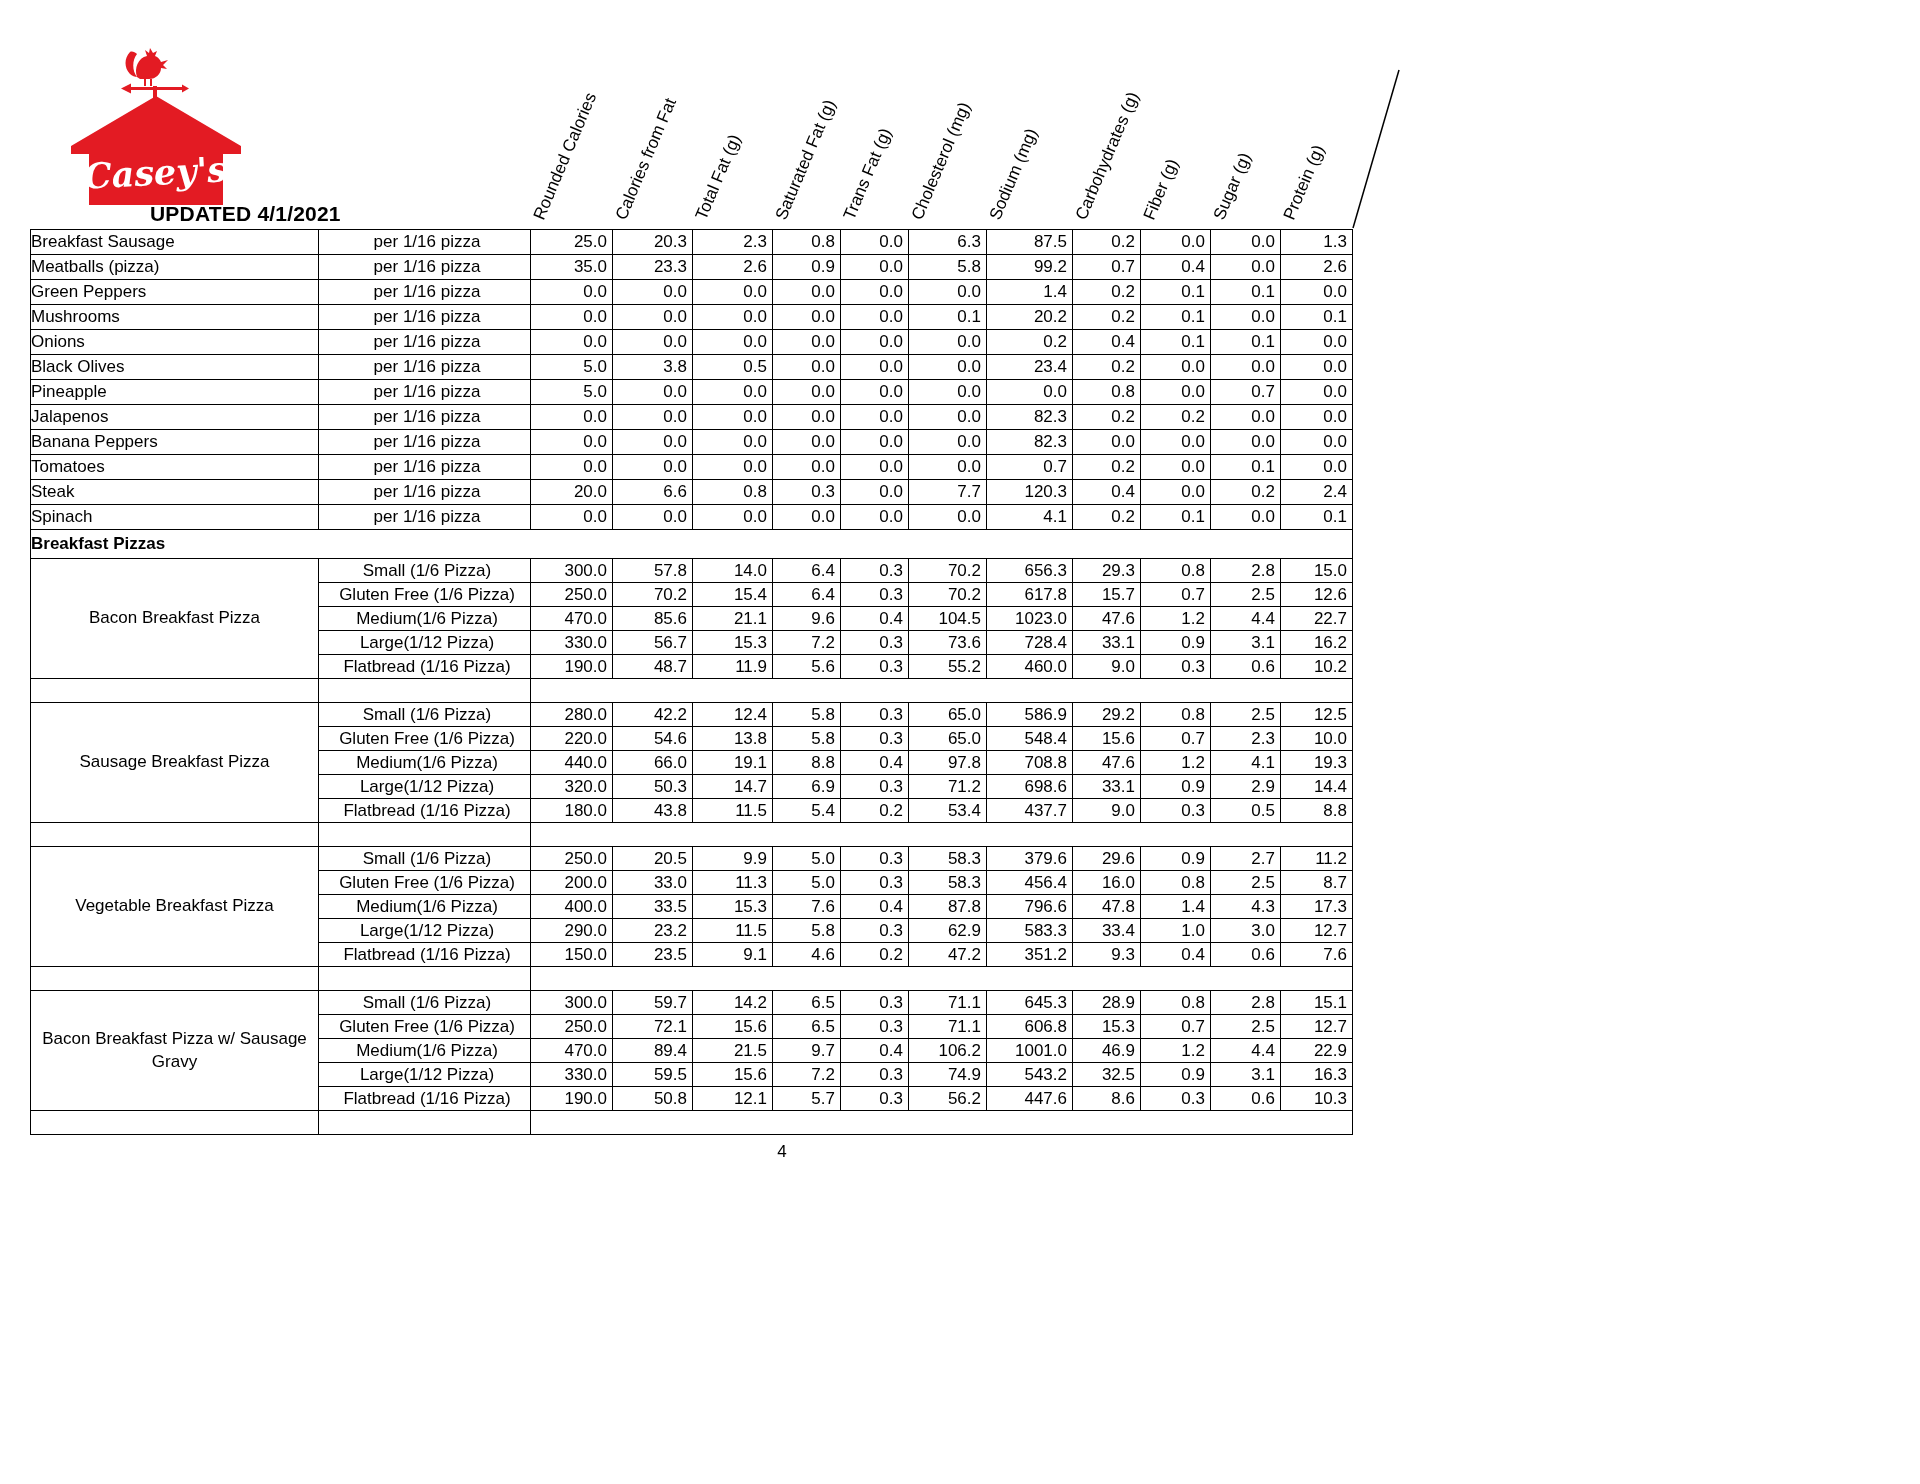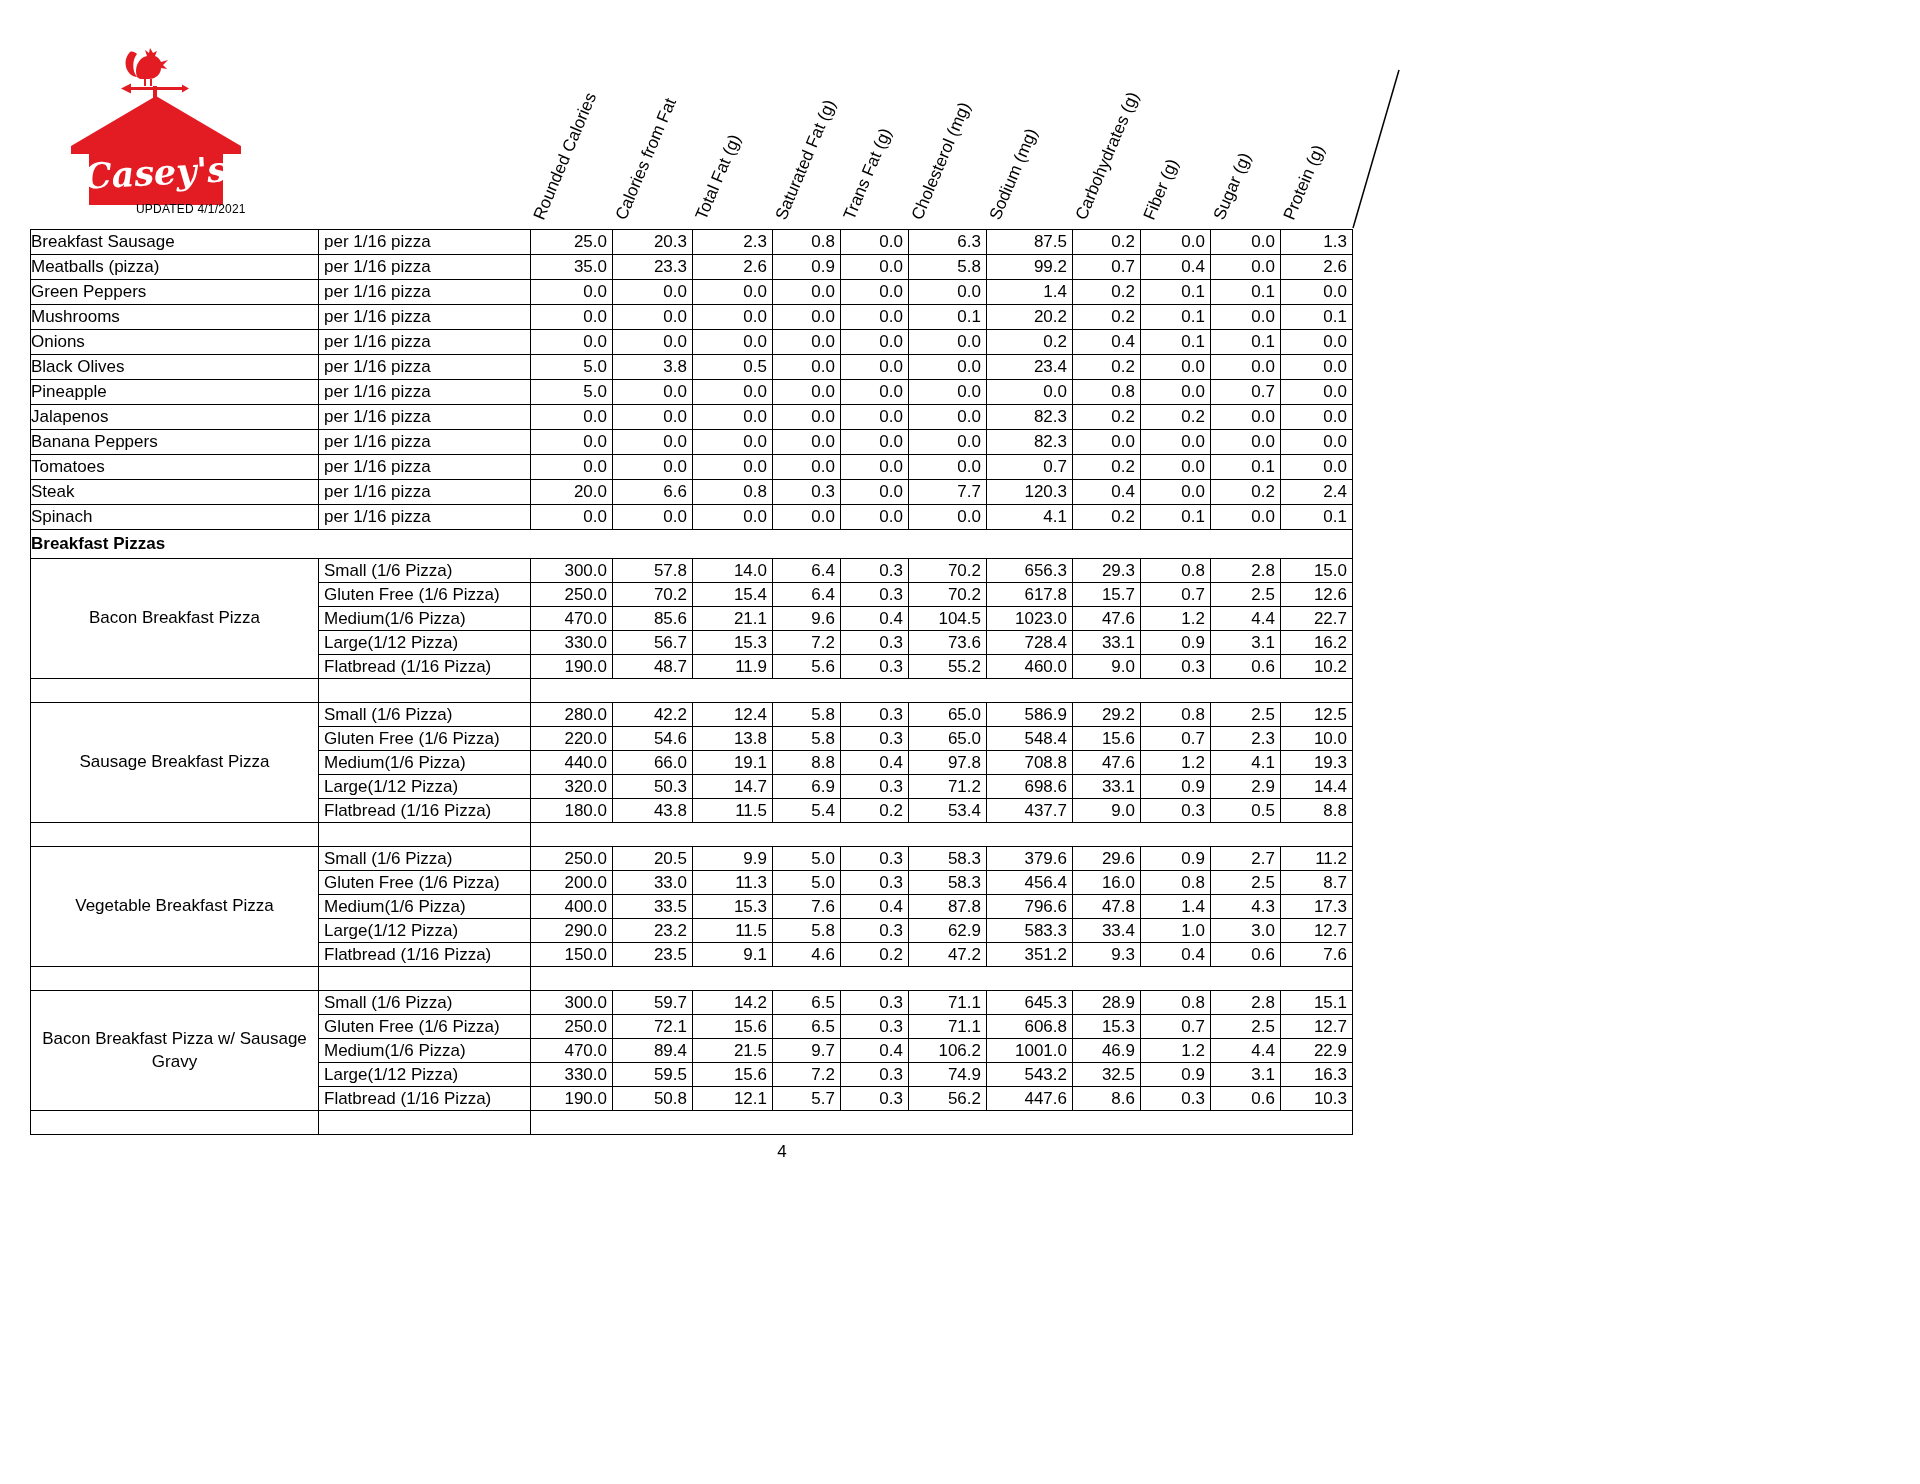--- a/index.html
+++ b/index.html
@@ -3,35 +3,35 @@
 <meta charset="utf-8">
 <style>
   * { margin:0; padding:0; box-sizing:border-box; }
   html,body { background:#ffffff; }
   body { font-family:"Liberation Sans", sans-serif; color:#000; }
   .page { position:relative; width:1920px; height:1484px; background:#fff; overflow:hidden; }
 
   
   .logo { position:absolute; left:70px; top:44px; width:172px; height:162px; }
   .logo svg { display:block; }
-  .updated { position:absolute; left:136px; top:202px; font-size:12px; font-weight:normal; letter-spacing:0.2px; }
+  .updated { position:absolute; left:150px; top:202px; font-size:21px; font-weight:bold; letter-spacing:0.2px; }
 
   
   .col-headers { position:absolute; left:0; top:0; width:1450px; height:228px; }
   .col-header { position:absolute; bottom:5px; transform-origin:0 100%; transform:rotate(-67deg);
                 white-space:nowrap; font-size:17px; }
 
   .diag { position:absolute; left:1350px; top:68px; }
 
   
   table.nutrition { position:absolute; left:30px; top:229px; width:1323px;
                     border-collapse:collapse; table-layout:fixed; }
   table.nutrition td { border:1px solid #000; font-size:17px; overflow:hidden; vertical-align:middle; }
   td.name  { text-align:left;  }
-  td.serv  { text-align:left;  padding-left:5px; }
+  td.serv  { text-align:center;  padding-left:5px; }
   td.num   { text-align:right; padding-right:5px; }
   td.gname { text-align:center; vertical-align:middle; line-height:1.3; padding:0 10px; }
   td.section { font-weight:bold; font-size:20px; }
   tr.ing { height:25px; }
   tr.grp { height:24px; }
   tr.sec { height:29px; }
   tr.sep { height:24px; }
 
   .pagenum { position:absolute; left:766px; top:1142px; width:32px; text-align:center; font-size:17px; }
 </style>

